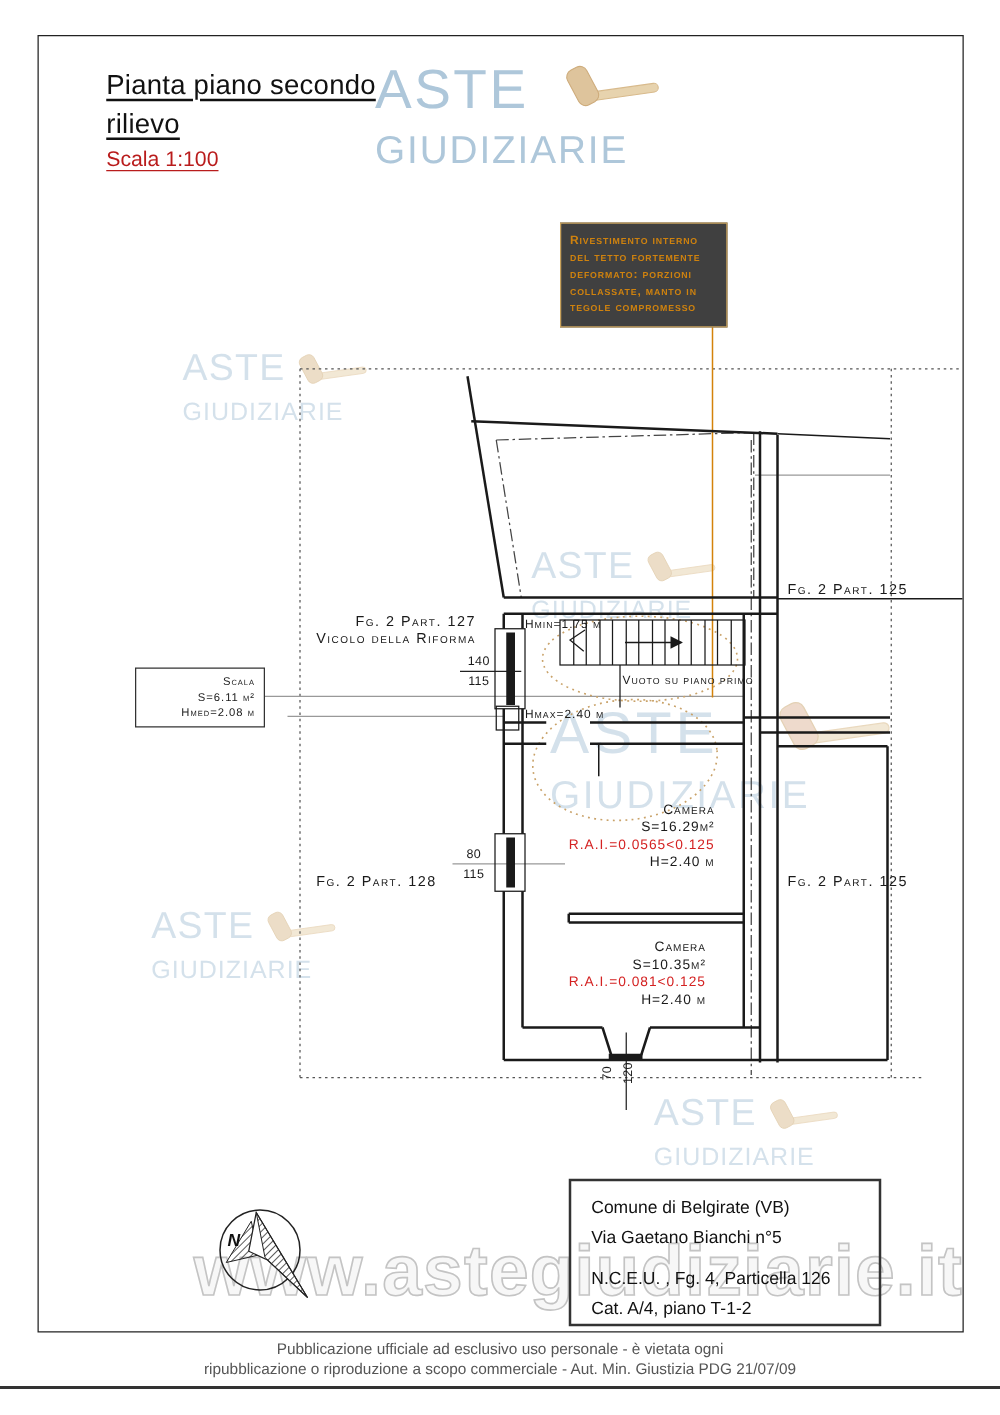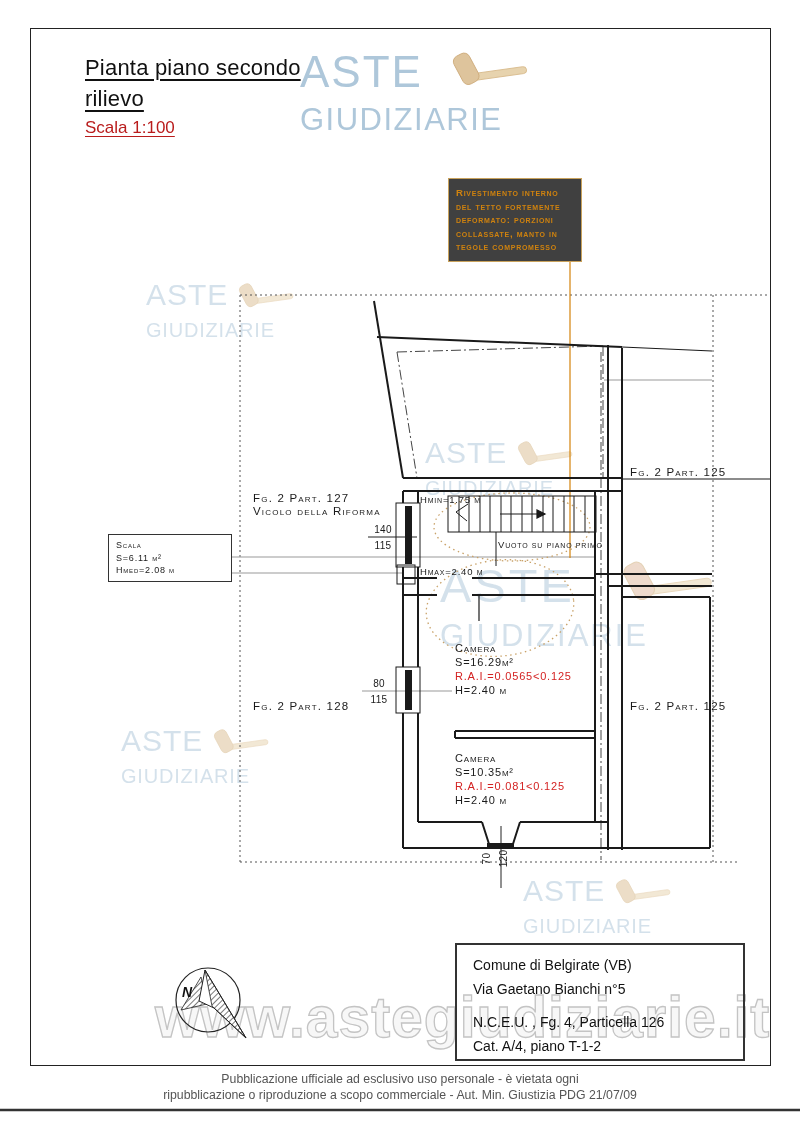--- a/index.html
+++ b/index.html
@@ -30,35 +30,35 @@
   .wm .w-giud { font-size:20px; letter-spacing:.8px; color:#b9cede; line-height:1; margin-top:2px; }
   .wm-big .w-aste { font-size:47px; letter-spacing:3px; }
   .wm-big .w-giud { font-size:31px; letter-spacing:2px; }
   .wm-row { display:flex; align-items:flex-start; gap:4px; }
   .wm-url { position:absolute; left:155px; top:984px; z-index:1; font-size:57px; font-weight:bold;
     letter-spacing:1px; color:rgba(190,190,190,.12);
     -webkit-text-stroke:1.3px #c4c4c4; white-space:nowrap; }
 
   
   .cad { font-family:"Liberation Sans", sans-serif; font-variant:small-caps;
-    color:#1a1a1a; letter-spacing:.8px; line-height:13px; }
+    color:#1a1a1a; letter-spacing:.8px; line-height:13px;text-align:right; }
   .parcel { font-size:11.5px; letter-spacing:1.2px; }
   .room  { font-size:11px; line-height:14px; }
   .room .rai { color:#d42222; }
   .small-cad { font-size:9.5px; }
   .dimnum { font-size:10px; letter-spacing:.3px; text-align:center; }
   .rot { transform:rotate(-90deg); transform-origin:center; }
 
   
-  .scala-box { left:108px; top:534px; width:124px; border:1px solid #333; background:#fff;
+  .scala-box { left:108px; top:534px; width:104px; border:1px solid #333; background:#fff;
     padding:4px 7px; font-size:9px; line-height:12.5px; }
   .warn-box { left:448px; top:178px; width:134px; border:1.4px solid #c9a25c; background:#404040;
     padding:7px 7px; font-size:9.6px; font-weight:bold; line-height:13.5px;
     color:#cf820e; font-variant:small-caps; letter-spacing:.7px; }
-  .info-box { left:455px; top:943px; width:290px; height:118px; border:2px solid #333;
+  .info-box { left:455px; top:943px; width:250px; height:118px; border:2px solid #333;
     background:transparent; padding:8px 16px; z-index:3; }
   .info-box .il { font-size:14px; color:#111; line-height:24px; }
   .info-box .gap { margin-top:9px; }
 
   .footer { position:absolute; left:0; top:1072px; width:800px; text-align:center;
     font-size:12.3px; color:#555; line-height:15.5px; z-index:3; }
 
   .compass-n { font-size:14px; font-weight:bold; font-style:italic; color:#111; }
 </style>
 </head>

